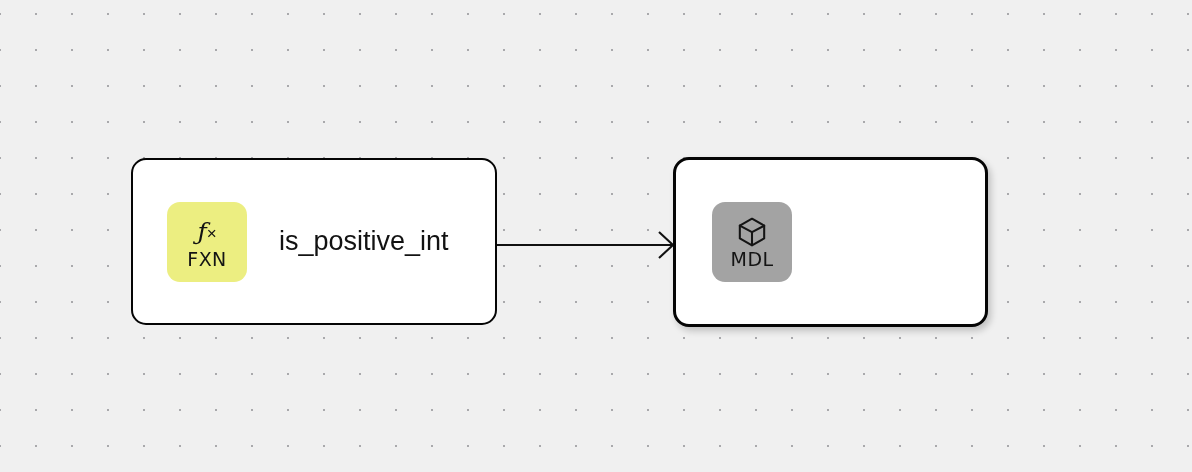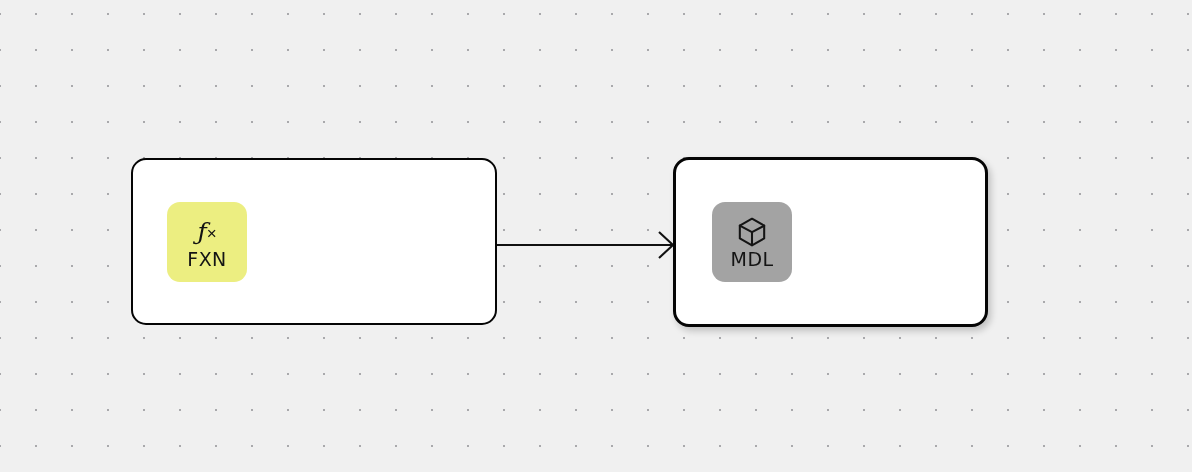--- a/index.html
+++ b/index.html
@@ -116,20 +116,21 @@
     </g>
   </svg>
 
   <div class="node" style="left:131px; top:158px; width:366px; height:167px; padding-left:34px; gap:32px;">
     <div class="badge" style="background:#ecee81;">
       <span class="badge-glyph">
         <span class="fx-glyph">ƒ<span class="times">×</span></span>
       </span>
       <span class="badge-label">FXN</span>
     </div>
+    <span class="node-title">is_positive_int</span>
   </div>
 
   <div class="node selected" style="left:673px; top:157px; width:315px; height:170px; padding-left:36px; gap:32px;">
     <div class="badge" style="background:#a3a3a3;">
       <span class="badge-glyph">
         <svg width="34" height="34" viewBox="0 0 24 24" fill="none" stroke="#141414" stroke-width="1.45" stroke-linecap="round" stroke-linejoin="round">
           <path d="M12 2.6 L20.6 7.5 L20.6 16.5 L12 21.4 L3.4 16.5 L3.4 7.5 Z"></path>
           <path d="M12 12.05 L20.6 7.5"></path>
           <path d="M12 12.05 L3.4 7.5"></path>
           <path d="M12 12.05 L12 21.4"></path>

